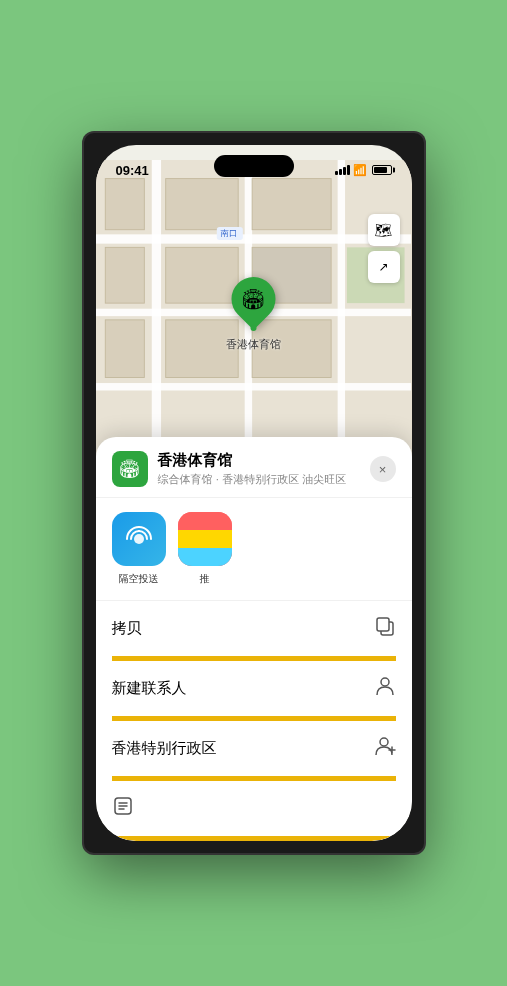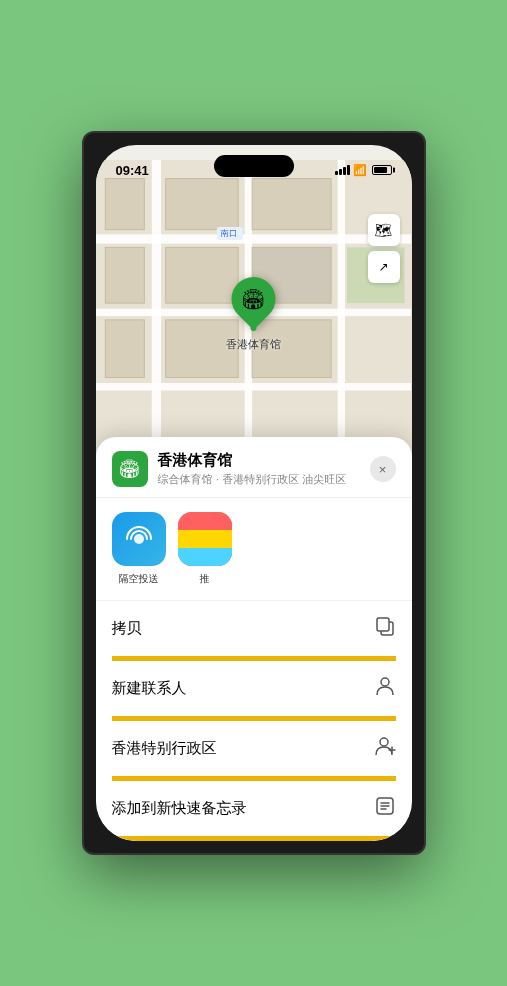--- a/index.html
+++ b/index.html
@@ -473,21 +473,20 @@
             <svg width="22" height="22" viewBox="0 0 22 22">
               <circle cx="10" cy="7" r="4" fill="none" stroke="#555" stroke-width="1.5"></circle>
               <path d="M2 20 c0-5 3-8 8-8 s8 3 8 8" fill="none" stroke="#555" stroke-width="1.5"></path>
               <line x1="18" y1="12" x2="18" y2="18" stroke="#555" stroke-width="1.5" stroke-linecap="round"></line>
               <line x1="15" y1="15" x2="21" y2="15" stroke="#555" stroke-width="1.5" stroke-linecap="round"></line>
             </svg>
           </span>
         </div>
 
         <div class="action-item">
-          <span class="action-label">添加到新快速备忘录</span>
           <span class="action-icon">
             <svg width="22" height="22" viewBox="0 0 22 22">
               <rect x="3" y="3" width="16" height="16" rx="3" fill="none" stroke="#555" stroke-width="1.5"></rect>
               <line x1="7" y1="8" x2="15" y2="8" stroke="#555" stroke-width="1.5" stroke-linecap="round"></line>
               <line x1="7" y1="11" x2="15" y2="11" stroke="#555" stroke-width="1.5" stroke-linecap="round"></line>
               <line x1="7" y1="14" x2="12" y2="14" stroke="#555" stroke-width="1.5" stroke-linecap="round"></line>
             </svg>
           </span>
         </div>
 

